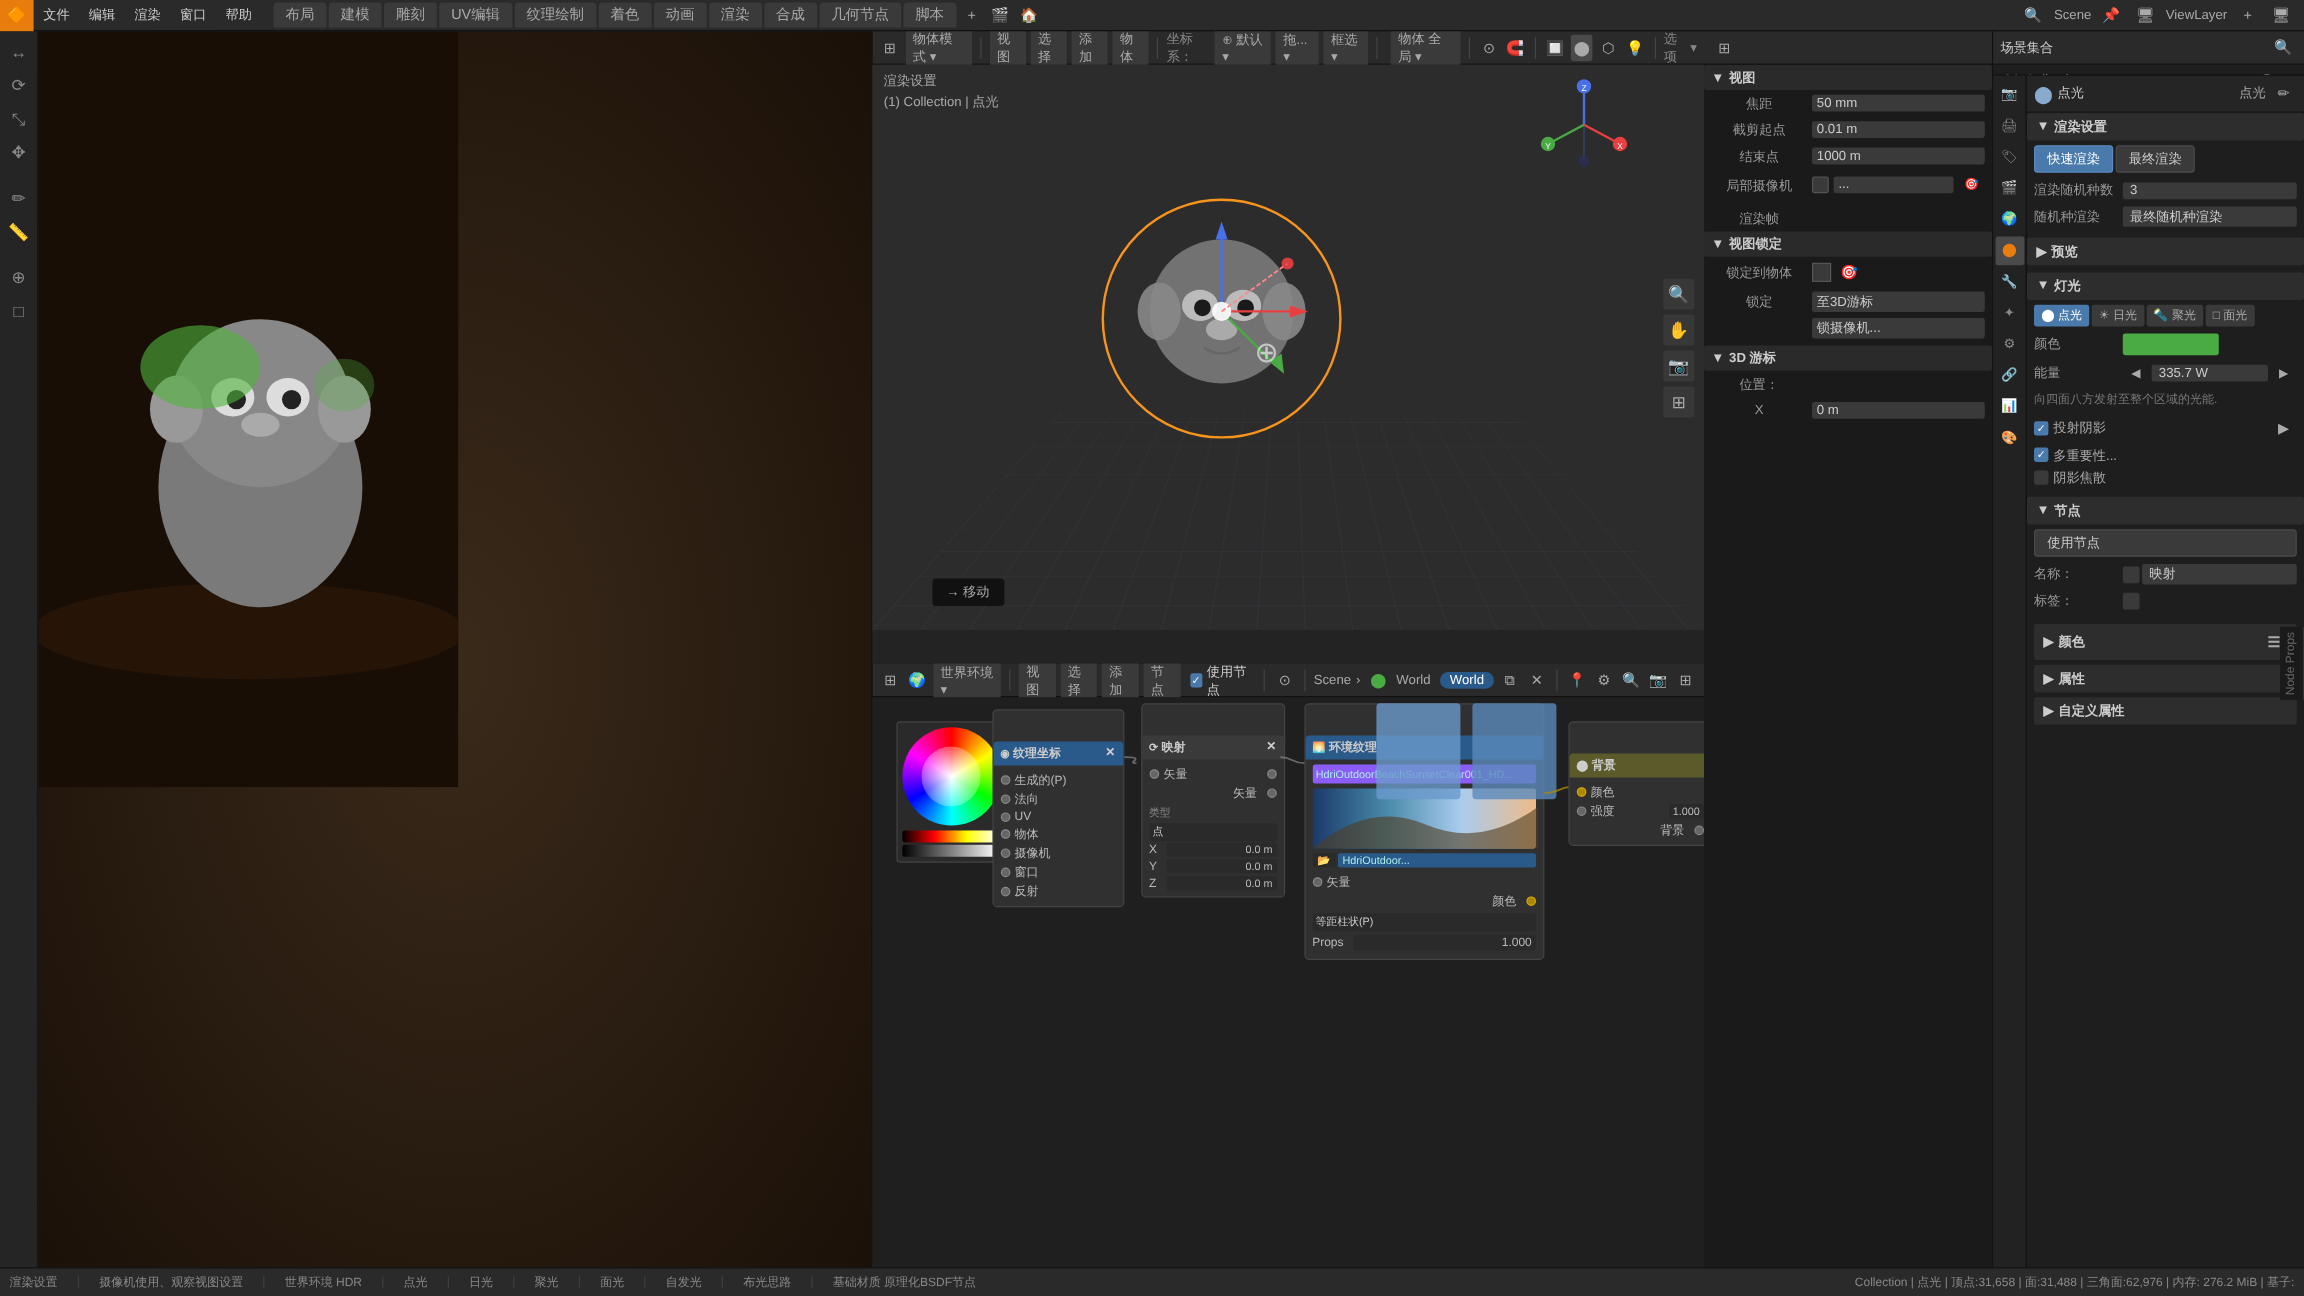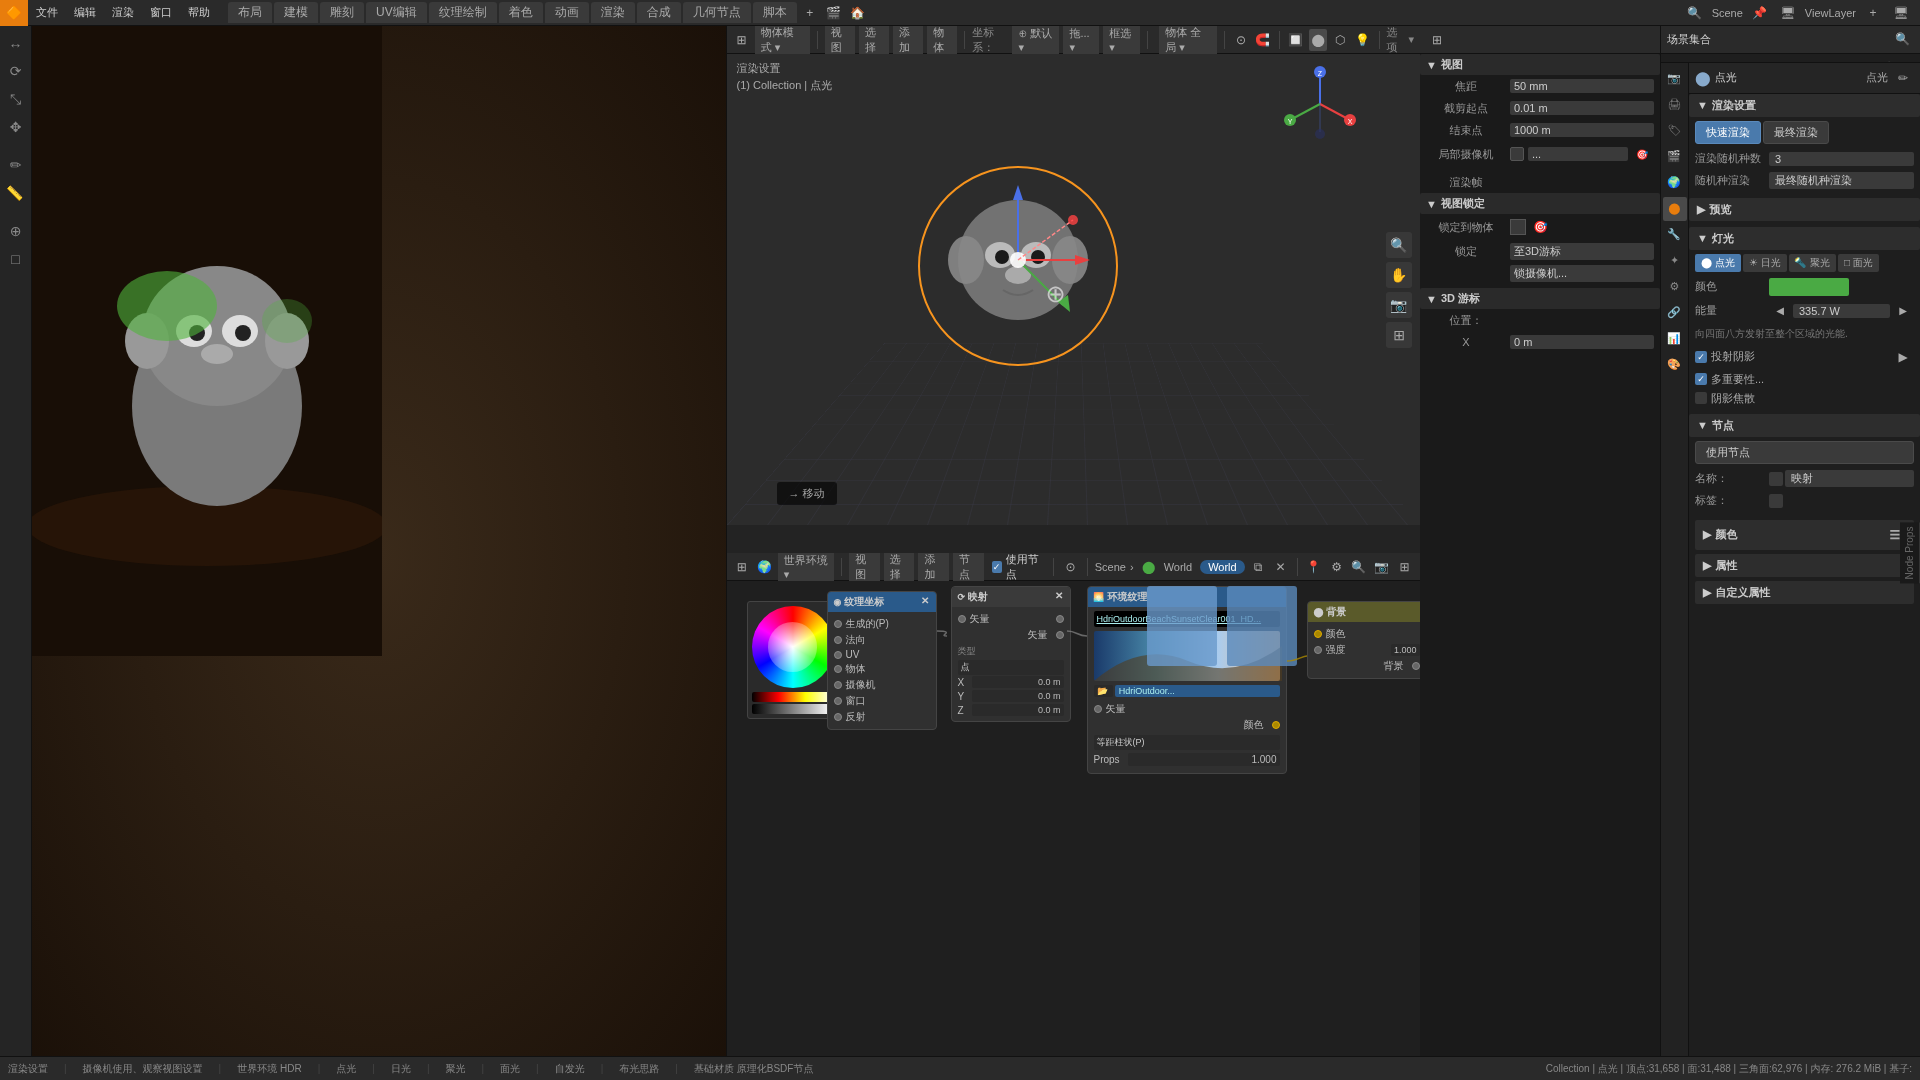--- a/index.html
+++ b/index.html
@@ -401,20 +401,21 @@
       min-width: 100px;
       font-size: 10px;
     }
 
     .node-header {
       background: #4a4a4a;
       padding: 3px 6px;
       border-radius: 3px 3px 0 0;
       font-size: 10px;
       font-weight: bold;
+      margin-top: 26px;
     }
     .node-header.blue { background: #2a5a8a; }
     .node-header.dark { background: #3a3a3a; }
 
     .node-body {
       padding: 4px 6px;
     }
 
     .node-row {
       display: flex;
@@ -937,21 +938,21 @@
               <div style="background:#2a2a2a;flex:1;margin-left:4px;padding:1px 3px;font-size:9px;border-radius:2px;text-align:right;">0.0 m</div>
             </div>
         </div>
       </div>
 
       <div class="node-box" style="left:360px;top:5px;width:200px;">
         <div class="node-header blue">
           <span style="font-size:9px;">🌅</span> 环境纹理
         </div>
         <div class="node-body">
-          <div style="background:#000000;padding:3px;border-radius:2px;font-size:9px;color:#aee;margin-bottom:4px;text-decoration:underline;">HdriOutdoorBeachSunsetClear001_HD...</div>
+          <div style="background:#8b5cf6;padding:3px;border-radius:2px;font-size:9px;color:#aee;margin-bottom:4px;">HdriOutdoorBeachSunsetClear001_HD...</div>
 
           <div style="width:100%;height:50px;background:linear-gradient(to right, #1a3a6a, #4a8aaa, #aaccee, #eebb88);border-radius:2px;margin-bottom:4px;position:relative;">
             <svg width="188" height="50" style="position:absolute;top:0;left:0;">
               <path d="M0,50 Q47,10 94,30 T188,15 L188,50 Z" fill="rgba(80,60,30,0.6)"></path>
             </svg>
           </div>
           <div style="display:flex;gap:2px;margin-bottom:4px;">
             <div style="background:#2a2a2a;padding:1px 4px;border-radius:2px;font-size:9px;color:#aaa;cursor:pointer;">📂</div>
             <div style="background:#2a5a8a;flex:1;padding:1px 4px;border-radius:2px;font-size:9px;color:#aee;">HdriOutdoor...</div>
           </div>

